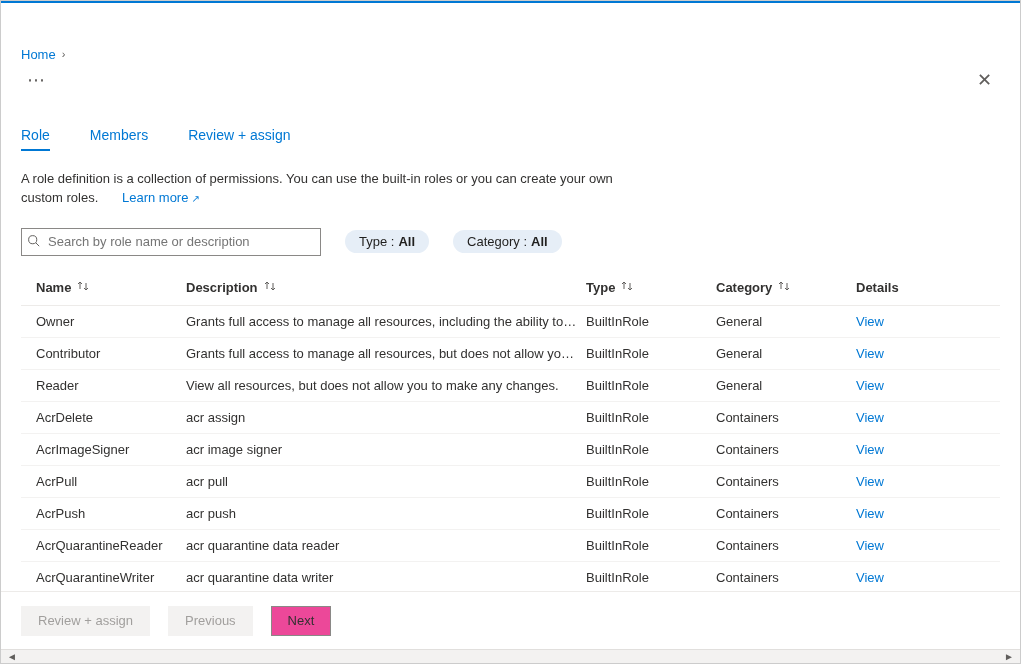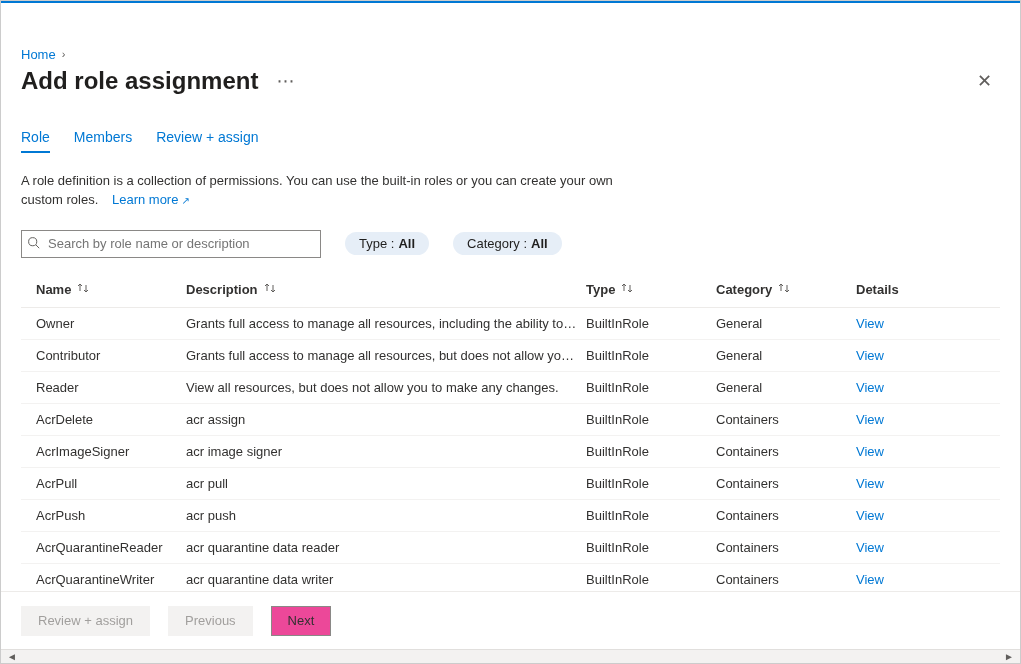--- a/index.html
+++ b/index.html
@@ -21,25 +21,25 @@
     .top-accent { height:2px; background:#0078d4; }
     .header-area { padding: 8px 20px 0 20px; }
     .breadcrumb { display:flex; align-items:center; gap:6px; font-size:13px; height:22px;margin-top:32px;}
     .breadcrumb .crumb { color:#0078d4; cursor:pointer; }
     .breadcrumb .chev { color:#605e5c; font-size:11px; }
     .title-row { display:flex; align-items:center; justify-content:space-between; margin-top:2px; }
     .title-row h1 { font-size:24px; font-weight:600; color:#201f1e; }
     .ellipsis { font-size:18px; color:#605e5c; cursor:pointer; padding:2px 6px; letter-spacing:2px;}
     .close-btn { font-size:18px; color:#605e5c; cursor:pointer; padding:2px 8px; font-weight:300;}
     .scroll-region { flex:1; overflow-y:auto; overflow-x:hidden; padding: 0 20px; }
-    .tabs { display:flex; gap:24px; margin-top:28px; border-bottom:1px solid transparent; }
+    .tabs { display:flex; gap:40px; margin-top:28px; border-bottom:1px solid transparent; }
     .tab { color:#0078d4; font-size:14px; padding:6px 0 8px 0; cursor:pointer; position:relative; }
     .tab.active::after { content:""; position:absolute; left:0; right:0; bottom:0; height:2px; background:#0078d4; }
     .desc { margin-top:18px; font-size:13px; color:#323130; max-width:620px; line-height:1.45;}
-    .desc .learn { color:#0078d4; margin-left:10px; cursor:pointer;}
+    .desc .learn { color:#0078d4; margin-left:20px; cursor:pointer;}
     .ext-icon { font-size:10px; margin-left:3px; }
     .filter-row { display:flex; align-items:center; gap:24px; margin-top:20px; }
     .search-wrap { position:relative; width:300px; }
     .search-wrap input {
       width:100%; height:28px; border:1px solid #8a8886; padding:2px 16px 2px 26px;
       font-size:13px; font-family:inherit; outline:none;
     }
     .search-icon { position:absolute; left:6px; top:50%; transform:translateY(-50%); color:#605e5c; font-size:13px; pointer-events:none;}
     .pill {
       background:#e6eef7; color:#201f1e; border-radius:14px; padding:4px 14px;
@@ -82,21 +82,20 @@
 <div class="panel">
   <div class="top-accent"></div>
 
   <div class="header-area">
     <div class="breadcrumb">
       <span class="crumb">Home</span>
       <span class="chev">›</span>
     </div>
     <div class="title-row">
       <div style="display:flex; align-items:center; gap:12px;">
-        <h1>Add role assignment</h1>
         <span class="ellipsis">⋯</span>
       </div>
       <span class="close-btn">✕</span>
     </div>
   </div>
 
   <div class="scroll-region">
     <div class="tabs" id="tabs">
         <div class="tab active">Role</div>
         <div class="tab">Members</div>

